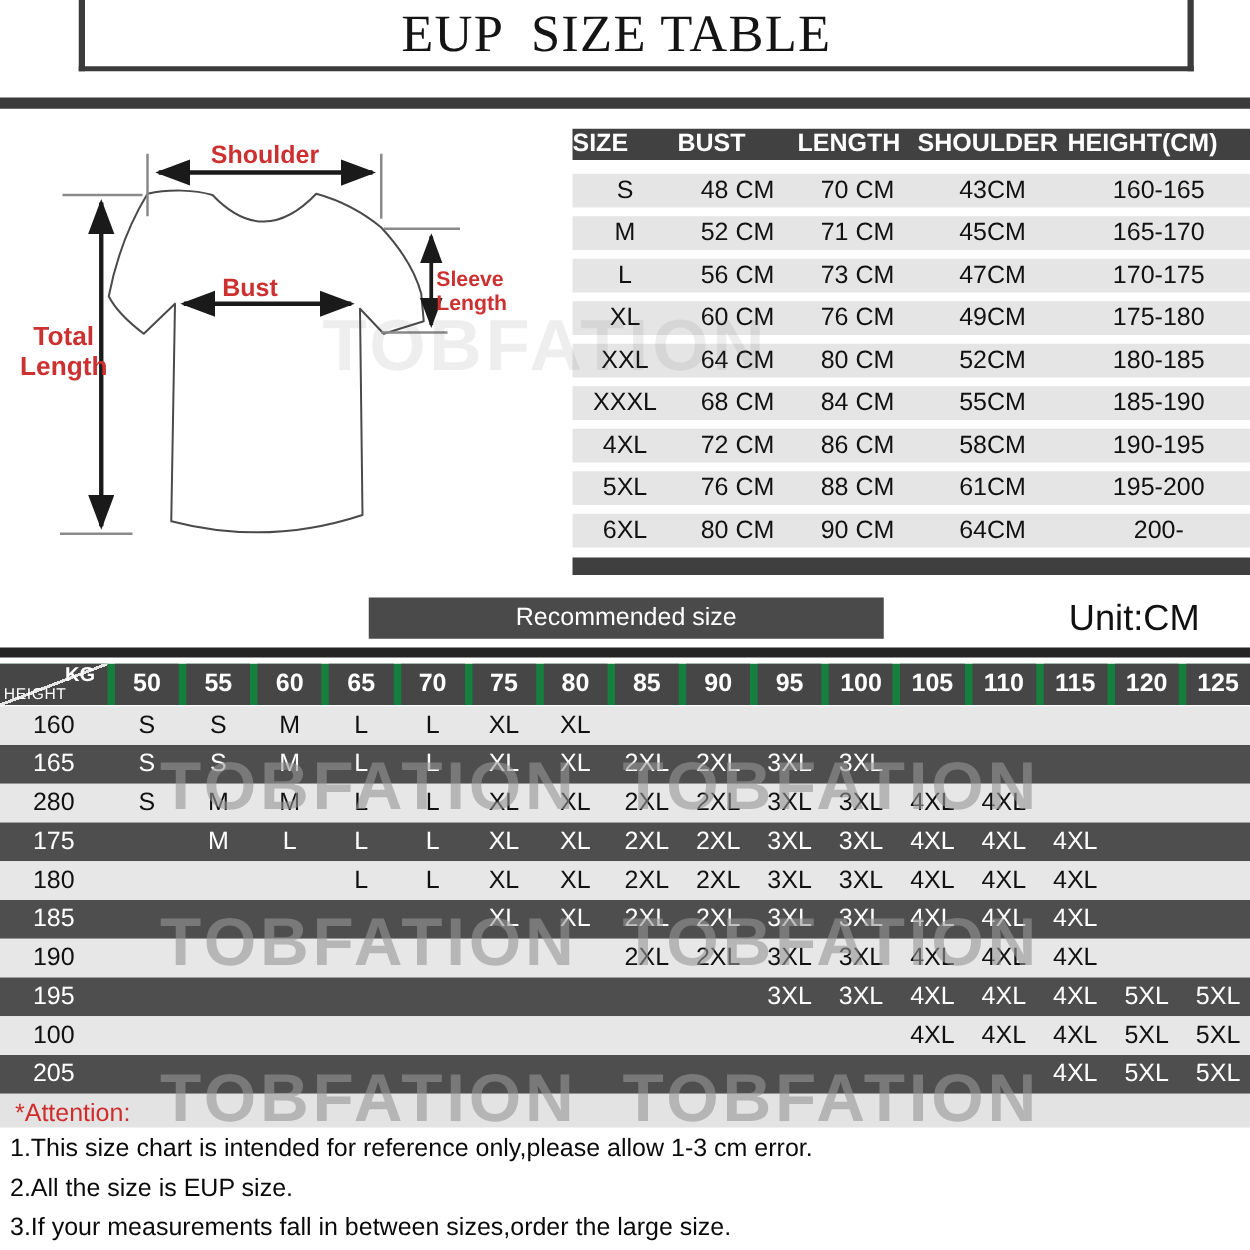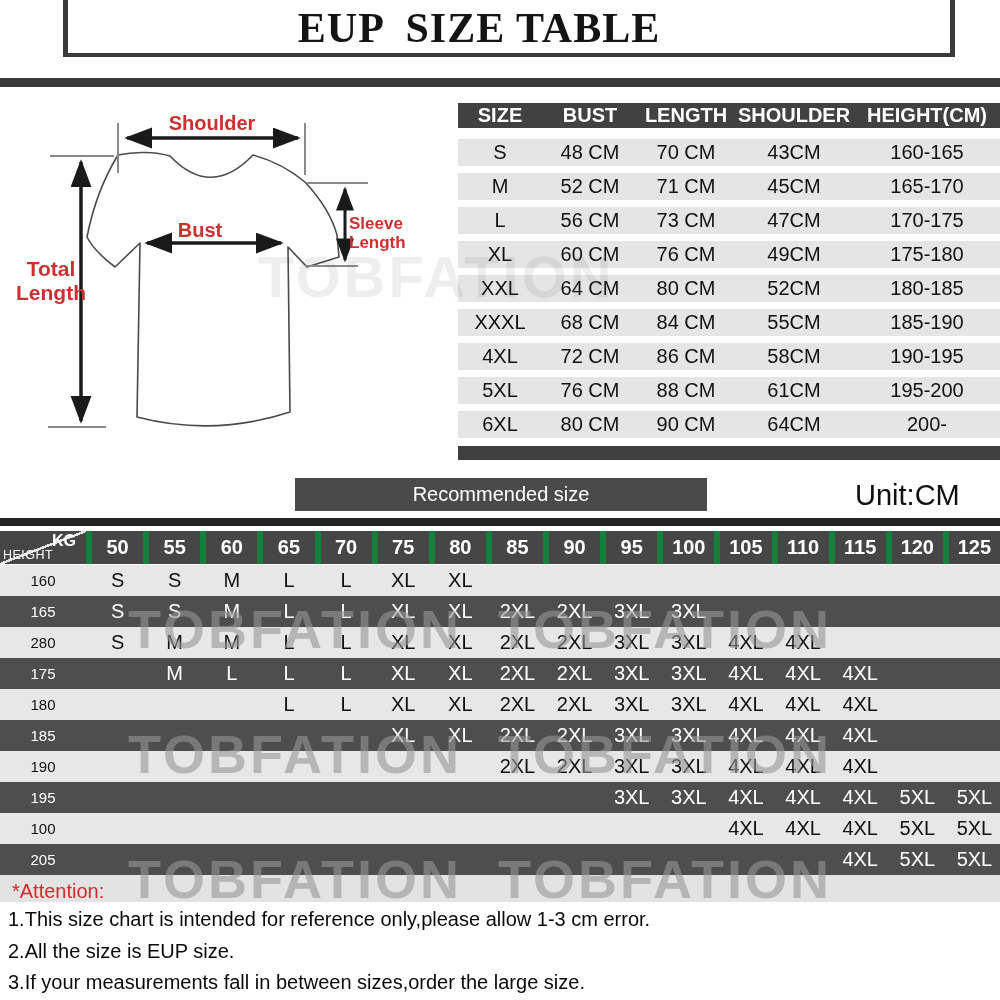--- a/index.html
+++ b/index.html
@@ -6,33 +6,33 @@
   body{
     width:1000px;height:1000px;position:relative;overflow:hidden;
     background:#ffffff;font-family:"Liberation Sans",sans-serif;color:#111;
   }
   
   .title-vline{position:absolute;width:5px;background:#3b3b3b;top:0;height:57px;}
   .title-vline.left{left:63px;}
   .title-vline.right{left:950px;}
   .title-hline{position:absolute;left:63px;top:53px;width:892px;height:4px;background:#3b3b3b;}
   .page-title{
-    position:absolute;left:4px;top:4px;width:950px;text-align:center;
-    font-family:"Liberation Serif",serif;font-size:42px;font-weight:bold;
+    position:absolute;left:18px;top:4px;width:950px;text-align:center;
+    font-family:"Liberation Serif",serif;font-size:42px;font-weight:normal;
     letter-spacing:1px;white-space:pre;color:#141414;
   }
   .top-bar{position:absolute;left:0;top:78px;width:1000px;height:9px;background:#3b3b3b;}
   
   .shirt-svg{position:absolute;left:0;top:95px;}
   .diag-label{font-family:"Liberation Sans",sans-serif;font-weight:bold;fill:#cc3030;}
   
   .size-table{position:absolute;left:458px;top:103px;width:542px;}
   .st-header,.st-row{display:grid;grid-template-columns:84px 96px 96px 120px 146px;}
   .st-header{background:#414141;color:#fff;font-weight:bold;font-size:20px;height:25px;line-height:25px;}
-  .st-header div{text-align:center;}
+  .st-header div{}
   .st-row{background:#e5e5e5;height:27px;line-height:27px;font-size:20px;margin-top:7px;}
   .st-row:first-of-type{margin-top:11px;}
   .st-row div{text-align:center;}
   .size-table-endbar{position:absolute;left:458px;top:446px;width:542px;height:14px;background:#3f3f3f;}
   
   .recommended-bar{
     position:absolute;left:295px;top:478px;width:412px;height:33px;background:#4a4a4a;
     color:#fff;font-size:20px;text-align:center;line-height:33px;
   }
   .unit-label{position:absolute;left:855px;top:479px;font-size:29px;color:#111;}
@@ -47,21 +47,21 @@
     position:relative;color:#fff;
     background:linear-gradient(to bottom right,rgba(0,0,0,0) calc(50% - 1.2px),#e6e6e6 calc(50% - 1.2px),#e6e6e6 calc(50% + 1.2px),rgba(0,0,0,0) calc(50% + 1.2px)),#464646;
   }
   .mx-corner .kg{position:absolute;top:1px;right:10px;font-size:16px;font-weight:bold;}
   .mx-corner .height{position:absolute;bottom:2px;left:3px;font-size:12.5px;letter-spacing:.5px;}
   .matrix-body{position:absolute;left:0;top:565px;width:1000px;}
   .mx-row{display:grid;grid-template-columns:86px repeat(16,1fr);column-gap:6px;height:31px;line-height:31px;font-size:20px;}
   .mx-row.light{background:#e7e7e7;color:#111;}
   .mx-row.dark{background:#4e4e4e;color:#fff;}
   .mx-row div{text-align:center;overflow:visible;white-space:nowrap;}
-  .mx-row .hlabel{font-size:15px;}
+  .mx-row .hlabel{font-size:20px;}
   .matrix-tail{position:absolute;left:0;top:875px;width:1000px;height:27px;background:#e3e3e3;}
   
   .wm{position:absolute;font-weight:bold;white-space:pre;pointer-events:none;letter-spacing:3px;}
   .wm-shirt{left:258px;top:243px;font-size:58px;color:rgba(90,90,90,0.10);}
   .wm-line{left:128px;font-size:54px;color:rgba(150,150,150,0.60);}
   .wm-1{top:598px;}
   .wm-2{top:723px;}
   .wm-3{top:848px;}
   
   .attention-title{position:absolute;left:12px;top:880px;font-size:20px;color:#d02c2c;text-align:right;}

